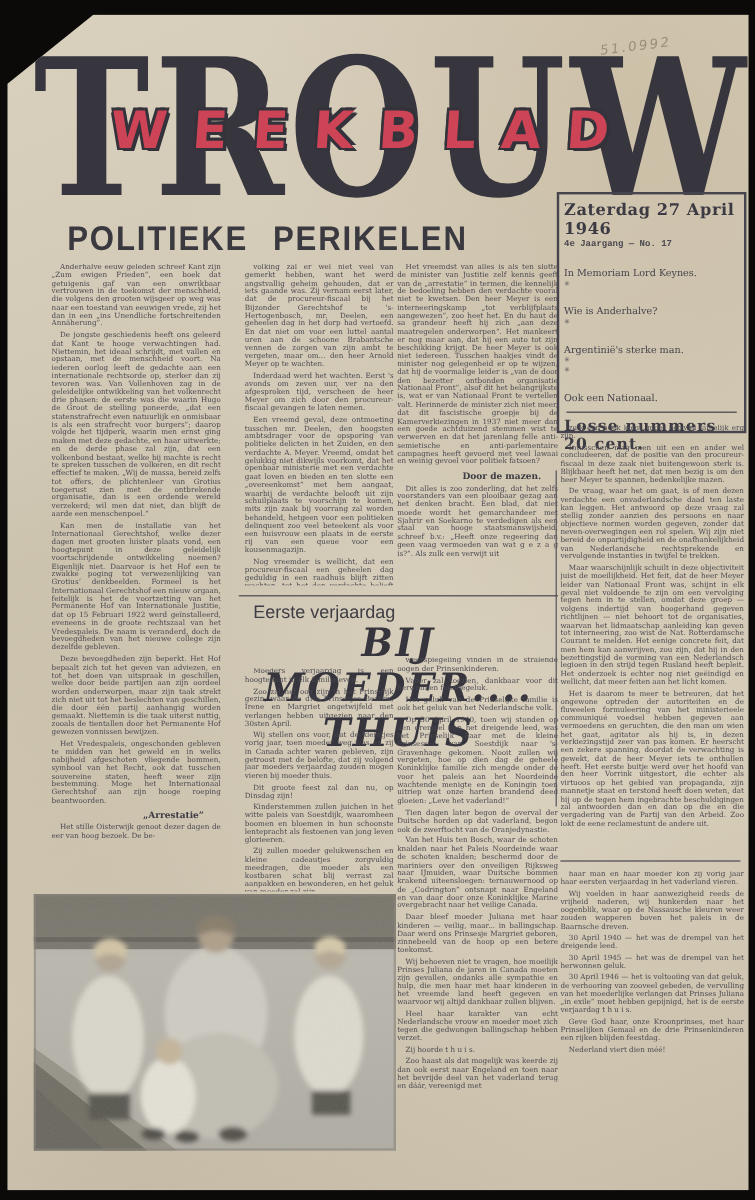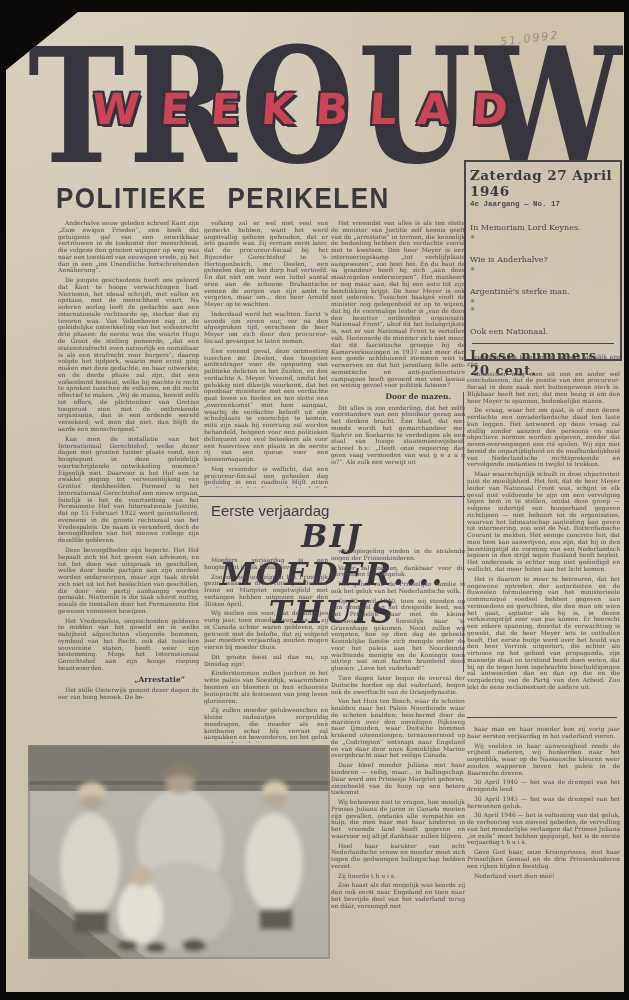--- a/index.html
+++ b/index.html
@@ -32,21 +32,21 @@
   .ib-head{font-weight:700;font-size:12.5px;margin-top:7px;color:#3c3a42;}
   .ib-item{font-weight:400;font-size:8px;margin-top:15px;color:#45434b;}
   .ib-item.it{font-style:italic;}
   .star{font-size:6px;line-height:6px;margin-top:2px;color:#55525a;}
   .ib-rule{border-top:1.5px solid #45434b;margin:7px 2px 4px;}
   .ib-price{font-weight:700;font-size:13px;letter-spacing:1px;color:#3c3a42;}
 
   .col{position:absolute;overflow:hidden;text-align:justify;font-size:6px;line-height:1.13;
     color:#4a4850;}
   .col p{margin:0 0 3px;text-indent:7px;}
-  .c1{left:52px;top:208px;width:141px;height:528px;}
+  .c1{left:37px;top:208px;width:141px;height:528px;}
   .c2{left:198px;top:208px;width:124px;height:268px;}
   .c3{left:325px;top:208px;width:134px;height:264px;}
   .c4{left:461px;top:342px;width:153px;height:358px;}
   .c5{left:461px;top:714px;width:153px;height:262px;}
   .cA{left:198px;top:545px;width:124px;height:186px;}
   .cB{left:325px;top:536px;width:134px;height:398px;}
   .subhead{font-weight:700;font-size:7.5px;text-align:right;padding-right:14px;margin:4px 0 3px;color:#3d3b43;}
 
   .rule-art2{position:absolute;left:193px;top:484px;width:266px;border-top:1.5px solid #4a4850;}
   .rule-col4{position:absolute;left:461px;top:705px;width:150px;border-top:1.5px solid #4a4850;}

